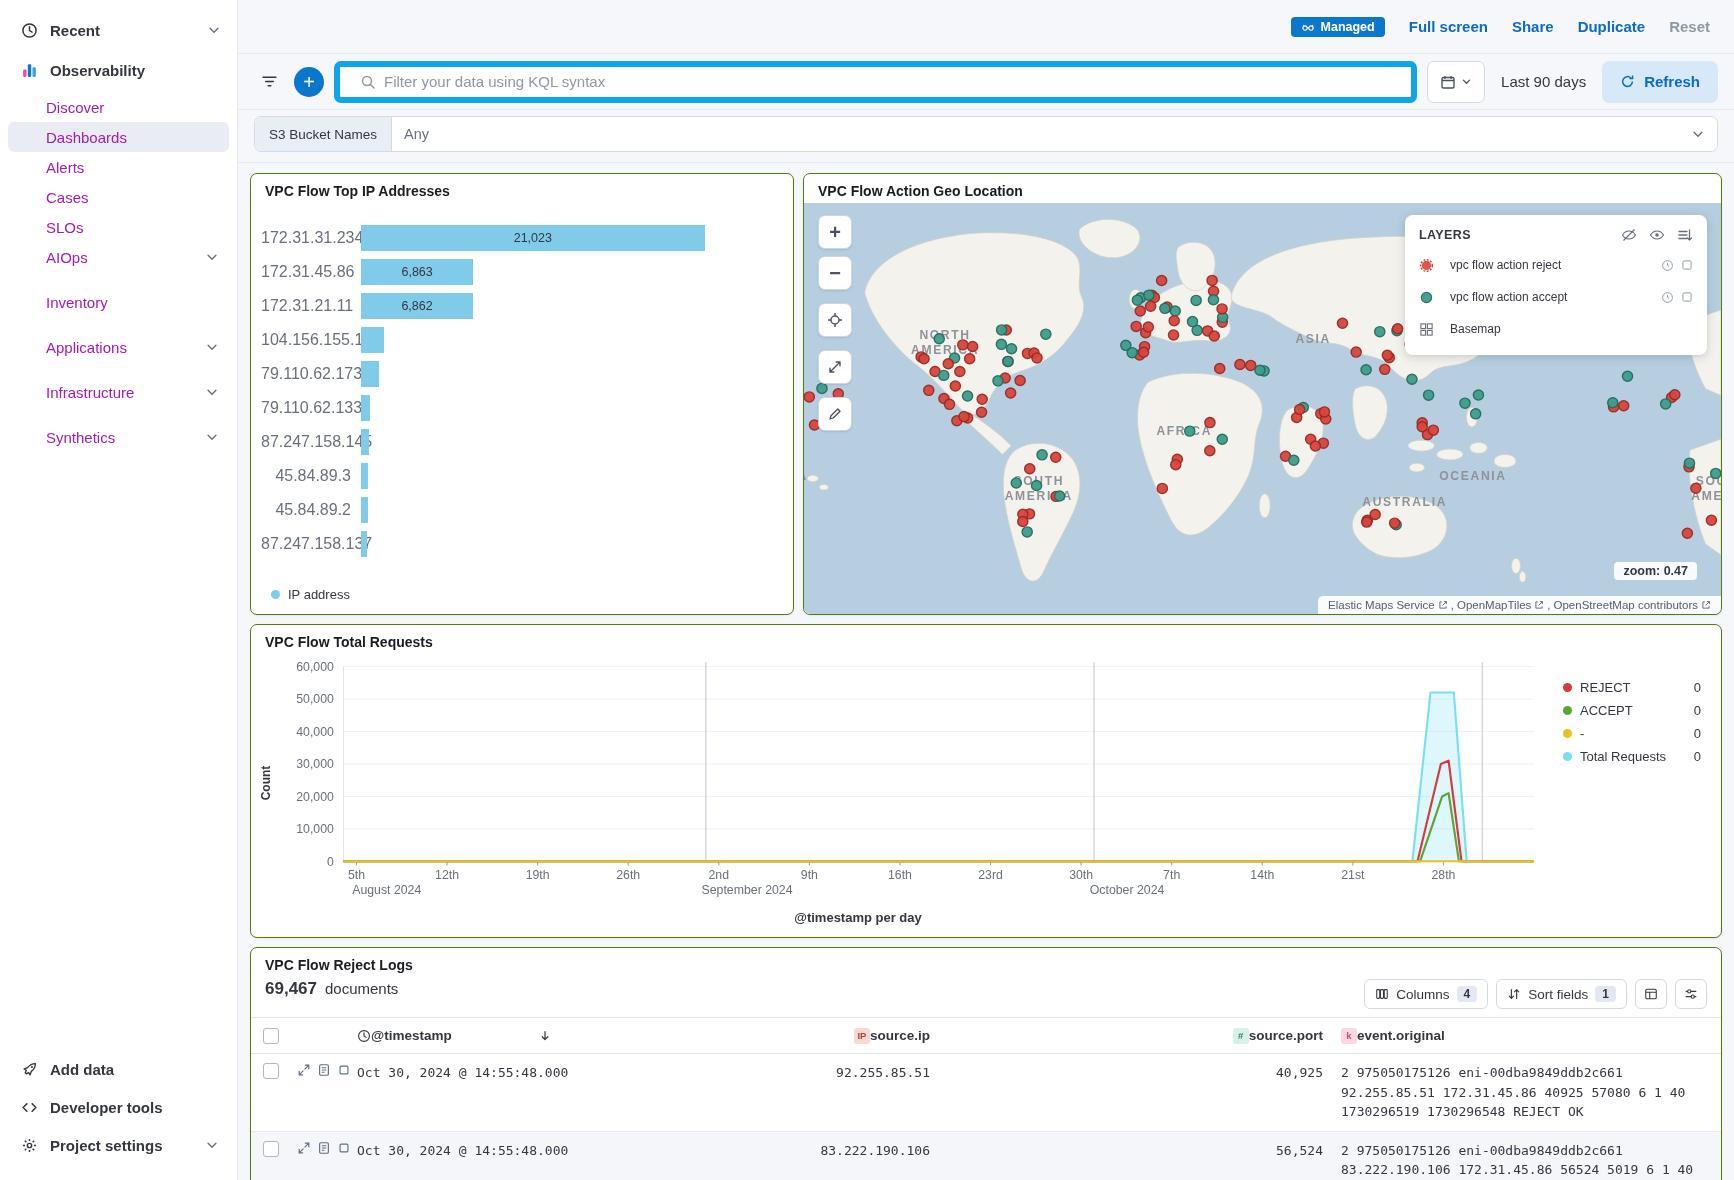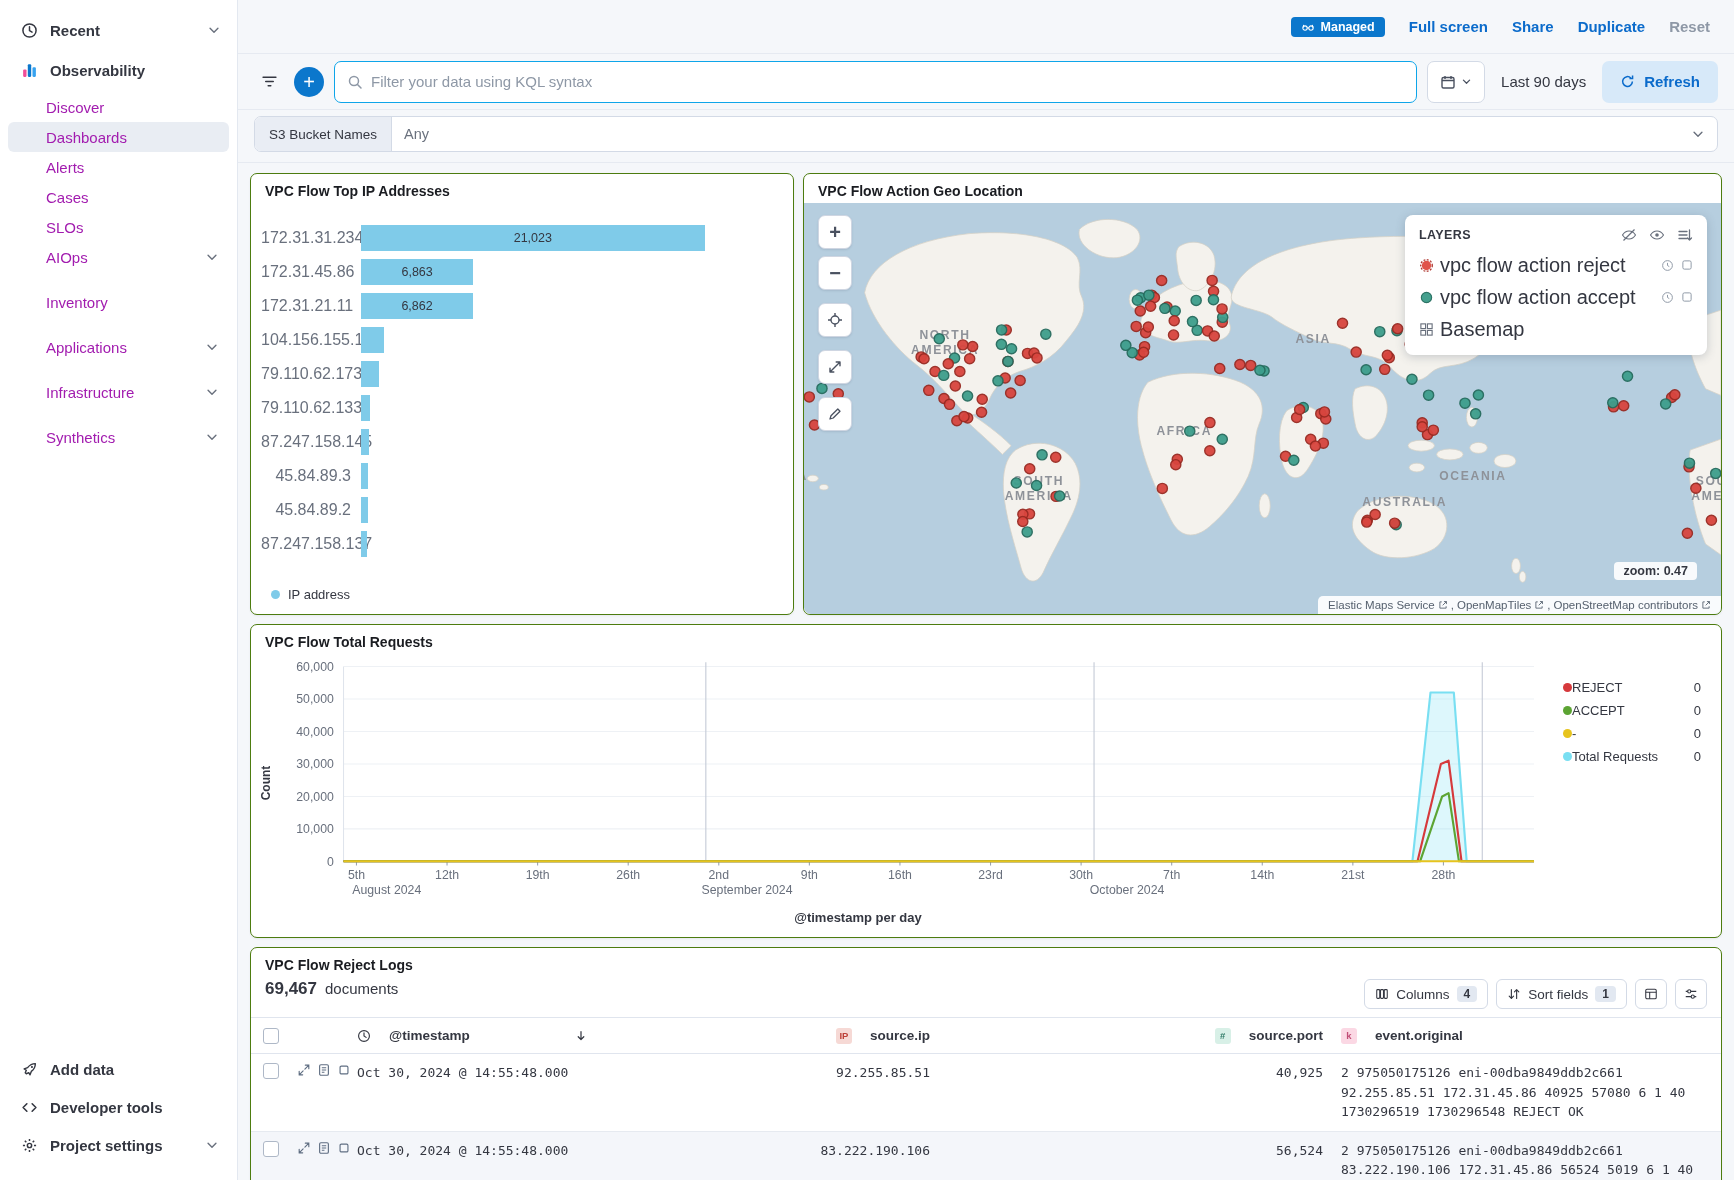--- a/index.html
+++ b/index.html
@@ -24,21 +24,21 @@
 
 
 .main{flex:1;display:flex;flex-direction:column;min-width:0}
 .top-bar{height:54px;display:flex;align-items:center;justify-content:flex-end;gap:24px;padding:0 24px;border-bottom:1px solid #e6eaf1}
 .badge-managed{display:flex;align-items:center;gap:6px;background:#0b77cc;color:#fff;font-size:12.5px;font-weight:600;padding:3px 10px;border-radius:4px;cursor:pointer}
 .top-link{color:#0b6bcb;font-weight:600;font-size:15px;cursor:pointer}
 .top-link.muted{color:#8e98a6}
 .query-row{height:56px;display:flex;align-items:center;gap:10px;padding:0 16px;border-bottom:1px solid #e6eaf1}
 .iconbtn-plain{width:30px;height:30px;border-radius:6px;display:flex;align-items:center;justify-content:center;color:#343741;cursor:pointer}
 .add-filter-btn{width:30px;height:30px;border-radius:50%;background:#0b77cc;color:#fff;font-size:20px;line-height:1;display:flex;align-items:center;justify-content:center;cursor:pointer}
-.search-box{flex:1;height:42px;background:#fff;border:1px solid #0ea5e9;border-radius:7px;display:flex;align-items:center;padding:0 12px;gap:8px;color:#8e98a6}
+.search-box{flex:1;height:42px;background:#fff;border:6px solid #0ea5e9;border-radius:7px;display:flex;align-items:center;padding:0 20px;gap:8px;color:#8e98a6}
 .search-box input{border:none;outline:none;flex:1;font-size:15px;color:#343741;font-family:inherit;background:transparent}
 .search-box input::placeholder{color:#8e98a6}
 .date-btn{height:42px;width:58px;background:#fff;border:1px solid #d3dae6;border-radius:7px;display:flex;align-items:center;justify-content:center;gap:5px;color:#4a5160;cursor:pointer}
 .time-range{font-size:15px;color:#343741;padding:0 6px;white-space:nowrap;cursor:pointer}
 .refresh-btn{height:42px;padding:0 18px;border-radius:7px;background:#d7e9f9;color:#0b6bcb;font-weight:600;font-size:15px;display:flex;align-items:center;gap:9px;cursor:pointer}
 .filter-row{padding:6px 16px 10px;border-bottom:1px solid #e6eaf1}
 .control-group{height:36px;background:#fff;border:1px solid #d3dae6;border-radius:7px;display:flex;align-items:center;overflow:hidden}
 .control-chip{height:100%;display:flex;align-items:center;padding:0 14px;background:#e9edf4;font-size:13.5px;font-weight:400;border-right:1px solid #d3dae6;cursor:pointer}
 .control-value{padding:0 12px;font-size:14.5px;color:#69707d;flex:1;cursor:pointer}
 .control-chevbtn{width:38px;display:flex;justify-content:center;color:#69707d;cursor:pointer}
@@ -66,53 +66,53 @@
 .map-svg{position:absolute;inset:0;width:100%;height:100%}
 .land{fill:#f4f2ed;stroke:#d5d1c7;stroke-width:.7}
 .map-lab{font-size:11px;font-weight:700;fill:#8e9299;letter-spacing:1.5px}
 .map-controls{position:absolute;left:14px;top:12px;display:flex;flex-direction:column;gap:7px}
 .map-btn{width:34px;height:34px;background:#fff;border:1px solid #cfd6e2;border-radius:7px;display:flex;align-items:center;justify-content:center;color:#4a5160;font-size:20px;font-weight:600;cursor:pointer;box-shadow:0 1px 2px rgba(65,78,101,.15)}
 .map-btn.gap{margin-top:6px}
 .layers-card{position:absolute;top:12px;right:14px;width:302px;background:#fff;border-radius:8px;box-shadow:0 2px 10px rgba(65,78,101,.25);padding:12px 14px 10px}
 .layers-head{display:flex;align-items:center;gap:12px;margin-bottom:6px}
 .layers-title{font-size:12.5px;font-weight:700;letter-spacing:.4px;flex:1}
 .layers-head .icon{color:#69707d;cursor:pointer}
-.layer-row{display:flex;align-items:center;gap:6px;height:32px;font-size:20px}
+.layer-row{display:flex;align-items:center;gap:16px;height:32px;font-size:12px}
 .layer-meta{margin-left:auto;color:#8e98a6;display:flex;gap:7px;align-items:center}
 .zoom-badge{position:absolute;right:24px;bottom:34px;background:rgba(255,255,255,.9);border-radius:4px;padding:2px 9px;font-size:12.5px;font-weight:700}
 .map-attrib{position:absolute;right:0;bottom:0;background:rgba(255,255,255,.92);padding:3px 10px;font-size:11.5px;color:#55606e;display:flex;align-items:center;gap:3px;border-top-left-radius:5px}
 .map-attrib .seg{display:flex;align-items:center;gap:3px;cursor:pointer}
 
 
 .lc-panel{height:314px;flex:none;display:flex;flex-direction:column}
 .lc-body{flex:1;display:flex;padding:2px 10px 6px 6px;min-height:0}
 .lc-left{flex:1;display:flex;flex-direction:column;min-width:0}
 .lc-plot-row{flex:1;display:flex;align-items:stretch;min-height:0}
 .ylab{width:18px;display:flex;align-items:center;justify-content:center;font-size:12px;font-weight:700;color:#343741}
 .ylab span{transform:rotate(-90deg);white-space:nowrap}
 #line-svg{flex:1;height:100%;width:100%}
 .xcap{text-align:center;font-size:13px;font-weight:700;padding:0 150px 6px 60px}
 .lc-legend{width:162px;padding:24px 10px 0 14px;display:flex;flex-direction:column;gap:8px}
-.lg-item{display:flex;align-items:center;font-size:13px;cursor:pointer}
+.lg-item{display:flex;align-items:center;gap:8px;font-size:13px;cursor:pointer}
 .lg-dot{width:9px;height:9px;border-radius:50%;flex:none}
 .lg-val{margin-left:auto;color:#343741}
 .ax-lab{font-size:11.5px;fill:#69707d}
 
 
 .logs-panel{flex:1;display:flex;flex-direction:column;min-height:320px}
 .docs-row{display:flex;align-items:baseline;padding:2px 14px 8px;gap:8px}
 .doc-count{font-size:17px;font-weight:700}
 .doc-label{font-size:15px;color:#343741}
 .docs-actions{margin-left:auto;display:flex;align-items:center;gap:8px;align-self:center}
 .tool-btn{height:30px;display:flex;align-items:center;gap:7px;padding:0 10px;background:#fff;border:1px solid #d3dae6;border-radius:6px;font-size:13.5px;color:#343741;cursor:pointer}
 .tool-badge{background:#e2e8f1;border-radius:4px;font-size:12px;padding:1px 7px;font-weight:600}
 .tool-btn.icon-only{width:32px;padding:0;justify-content:center}
 .grid{flex:1;overflow:hidden;border-top:1px solid #e0e5ee}
 .grid-header{display:flex;align-items:center;height:36px;border-bottom:1px solid #e0e5ee;font-weight:700;font-size:13.5px}
-.gc{display:flex;align-items:center;gap:18px;padding:0 6px;min-width:0}
+.gc{display:flex;align-items:center;gap:0;padding:0 6px;min-width:0}
 .c0{width:40px;justify-content:center}
 .c1{width:60px}
 .c2{width:400px}
 .c3{width:185px;justify-content:flex-end;text-align:right}
 .c4{width:393px;justify-content:flex-end;text-align:right}
 .c5{flex:1;padding-left:12px;padding-right:16px}
 .grid-row{display:flex;border-bottom:1px solid #e6eaf0}
 .grid-row.stripe{background:#f4f6fa}
 .grid-row .gc{padding-top:9px;padding-bottom:9px;align-items:flex-start}
 .mono{font-family:"DejaVu Sans Mono","Liberation Mono",monospace;font-size:13px;line-height:1.5}

